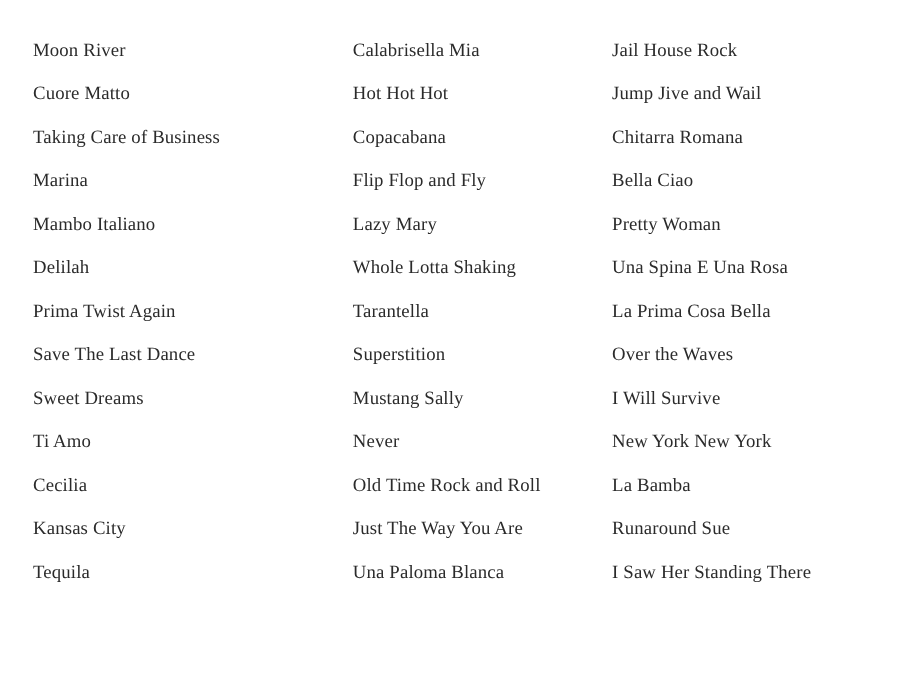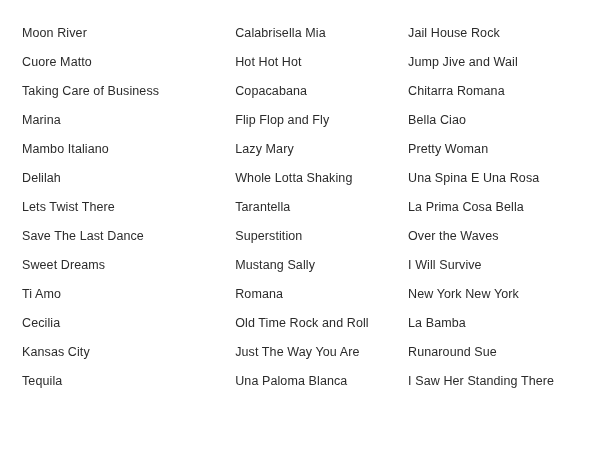--- a/index.html
+++ b/index.html
@@ -19,20 +19,21 @@
     height: 464px;
     box-sizing: border-box;
     padding: 18px 10px 10px 10px;
     position: relative;
   }
   .columns {
     display: flex;
     flex-direction: row;
     align-items: flex-start;
     width: 100%;
+    font-family: Liberation Serif, serif;
   }
   .column {
     display: flex;
     flex-direction: column;
   }
   .col-1 { width: 186px; padding-left: 12px; }
   .col-2 { width: 190px; margin-left: 44px; }
   .col-3 { width: 200px; }
   .song {
     font-size: 12.5px;
@@ -51,40 +52,40 @@
 <div class="page">
   <div class="columns">
 
     <div class="column col-1">
       <div class="song">Moon River</div>
       <div class="song">Cuore Matto</div>
       <div class="song">Taking Care of Business</div>
       <div class="song">Marina</div>
       <div class="song">Mambo Italiano</div>
       <div class="song">Delilah</div>
-      <div class="song">Lets Twist There</div>
+      <div class="song">Prima Twist Again</div>
       <div class="song">Save The Last Dance</div>
       <div class="song">Sweet Dreams</div>
       <div class="song">Ti Amo</div>
       <div class="song">Cecilia</div>
       <div class="song">Kansas City</div>
       <div class="song">Tequila</div>
     </div>
 
     <div class="column col-2">
       <div class="song">Calabrisella Mia</div>
       <div class="song">Hot Hot Hot</div>
       <div class="song">Copacabana</div>
       <div class="song">Flip Flop and Fly</div>
       <div class="song">Lazy Mary</div>
       <div class="song">Whole Lotta Shaking</div>
       <div class="song">Tarantella</div>
       <div class="song">Superstition</div>
       <div class="song">Mustang Sally</div>
-      <div class="song">Romana</div>
+      <div class="song">Never</div>
       <div class="song">Old Time Rock and Roll</div>
       <div class="song">Just The Way You Are</div>
       <div class="song">Una Paloma Blanca</div>
     </div>
 
     <div class="column col-3">
       <div class="song">Jail House Rock</div>
       <div class="song">Jump Jive and Wail</div>
       <div class="song">Chitarra Romana</div>
       <div class="song">Bella Ciao</div>

